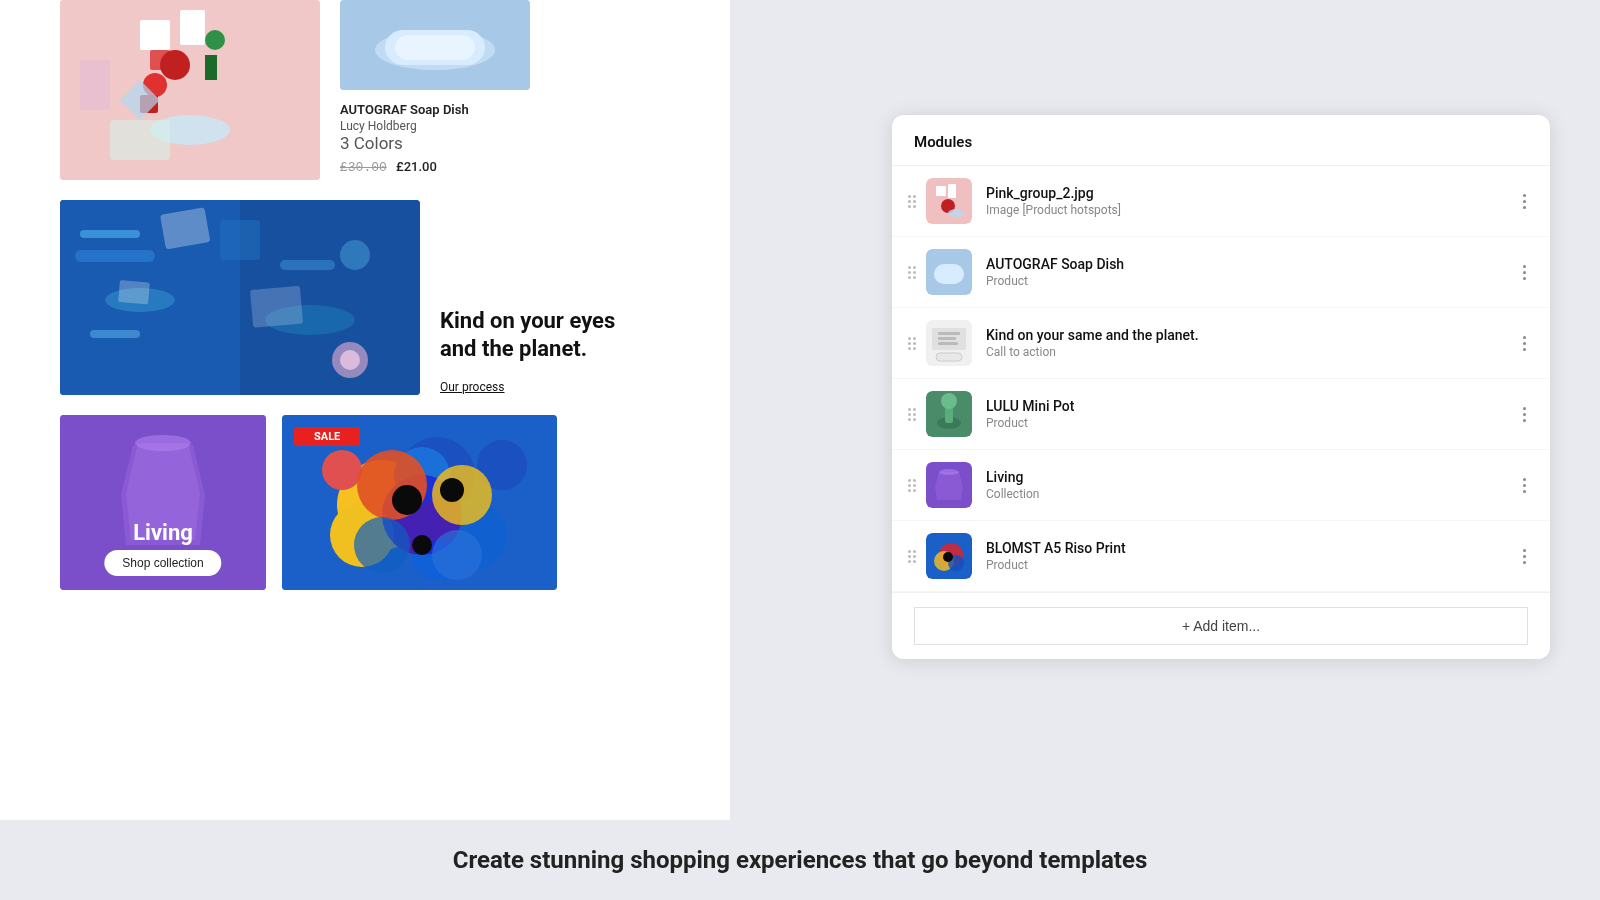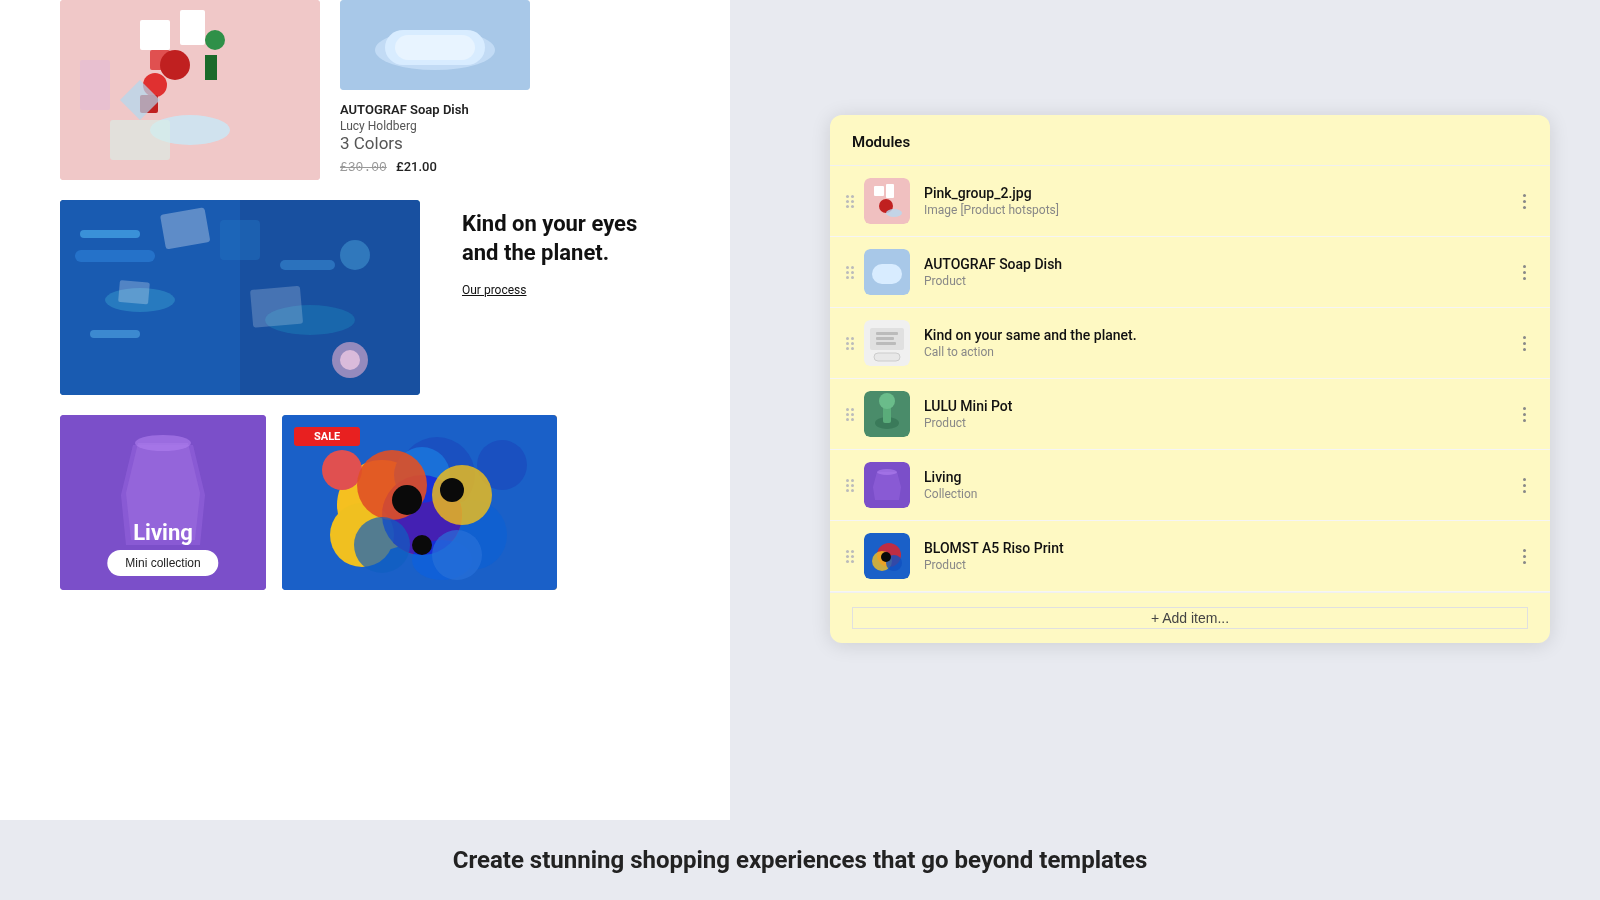--- a/index.html
+++ b/index.html
@@ -99,22 +99,22 @@
     .price-new {
       color: #222;
       font-weight: 500;
     }
 
     
     .cta-section {
       display: flex;
       padding: 0 60px;
       margin-top: 20px;
-      align-items: flex-start;
-      gap: 42px;
+      align-items: flex-end;
+      gap: 20px;
     }
 
     .cta-image {
       width: 360px;
       height: 195px;
       background: linear-gradient(135deg, #1a4a8a 0%, #2060b0 40%, #1890c0 70%, #1a70b8 100%);
       border-radius: 4px;
       flex-shrink: 0;
       position: relative;
       overflow: hidden;
@@ -237,22 +237,22 @@
       font-weight: 700;
       color: #222;
       text-align: center;
     }
 
     
     .modules-panel {
       position: absolute;
       right: 50px;
       top: 115px;
-      width: 720px;
-      background: #fef9c3;
+      width: 658px;
+      background: #ffffff;
       border-radius: 12px;
       box-shadow: 0 2px 20px rgba(0,0,0,0.12);
       overflow: hidden;
     }
 
     .modules-header {
       padding: 18px 22px 14px;
       border-bottom: 1px solid #f0f0f0;
     }
 
@@ -343,21 +343,21 @@
       align-items: center;
       justify-content: center;
       cursor: pointer;
       border-top: 1px solid #f0f0f0;
     }
 
     .add-item-btn {
       background: none;
       border: 1px solid #e0e0e0;
       border-radius: 0;
-      padding: 2px 180px;
+      padding: 10px 180px;
       font-size: 14px;
       color: #444;
       cursor: pointer;
       display: flex;
       align-items: center;
       gap: 8px;
       width: 100%;
       justify-content: center;
     }
   </style>
@@ -445,21 +445,21 @@
 
     <div class="collection-card">
       <svg width="206" height="175" viewBox="0 0 206 175" style="position:absolute;top:0;left:0;">
         <rect width="206" height="175" fill="#7b4fc9"></rect>
 
         <path d="M73 30 L133 30 L145 80 L140 130 L66 130 L61 80 Z" fill="#9060d9" opacity="0.7"></path>
         <path d="M78 28 L128 28 L140 78 L135 125 L71 125 L66 78 Z" fill="#a070e0" opacity="0.5"></path>
         <ellipse cx="103" cy="28" rx="28" ry="8" fill="#b080f0" opacity="0.6"></ellipse>
       </svg>
       <div class="collection-title">Living</div>
-      <button class="shop-btn">Mini collection</button>
+      <button class="shop-btn">Shop collection</button>
     </div>
 
     <div class="sale-card">
       <svg width="275" height="175" viewBox="0 0 275 175" style="position:absolute;top:0;left:0;">
         <rect width="275" height="175" fill="#1a60c8"></rect>
 
         <circle cx="100" cy="90" r="45" fill="#f5c020"></circle>
         <circle cx="155" cy="60" r="38" fill="#1a50c0"></circle>
         <circle cx="190" cy="120" r="35" fill="#1060d0"></circle>
 

